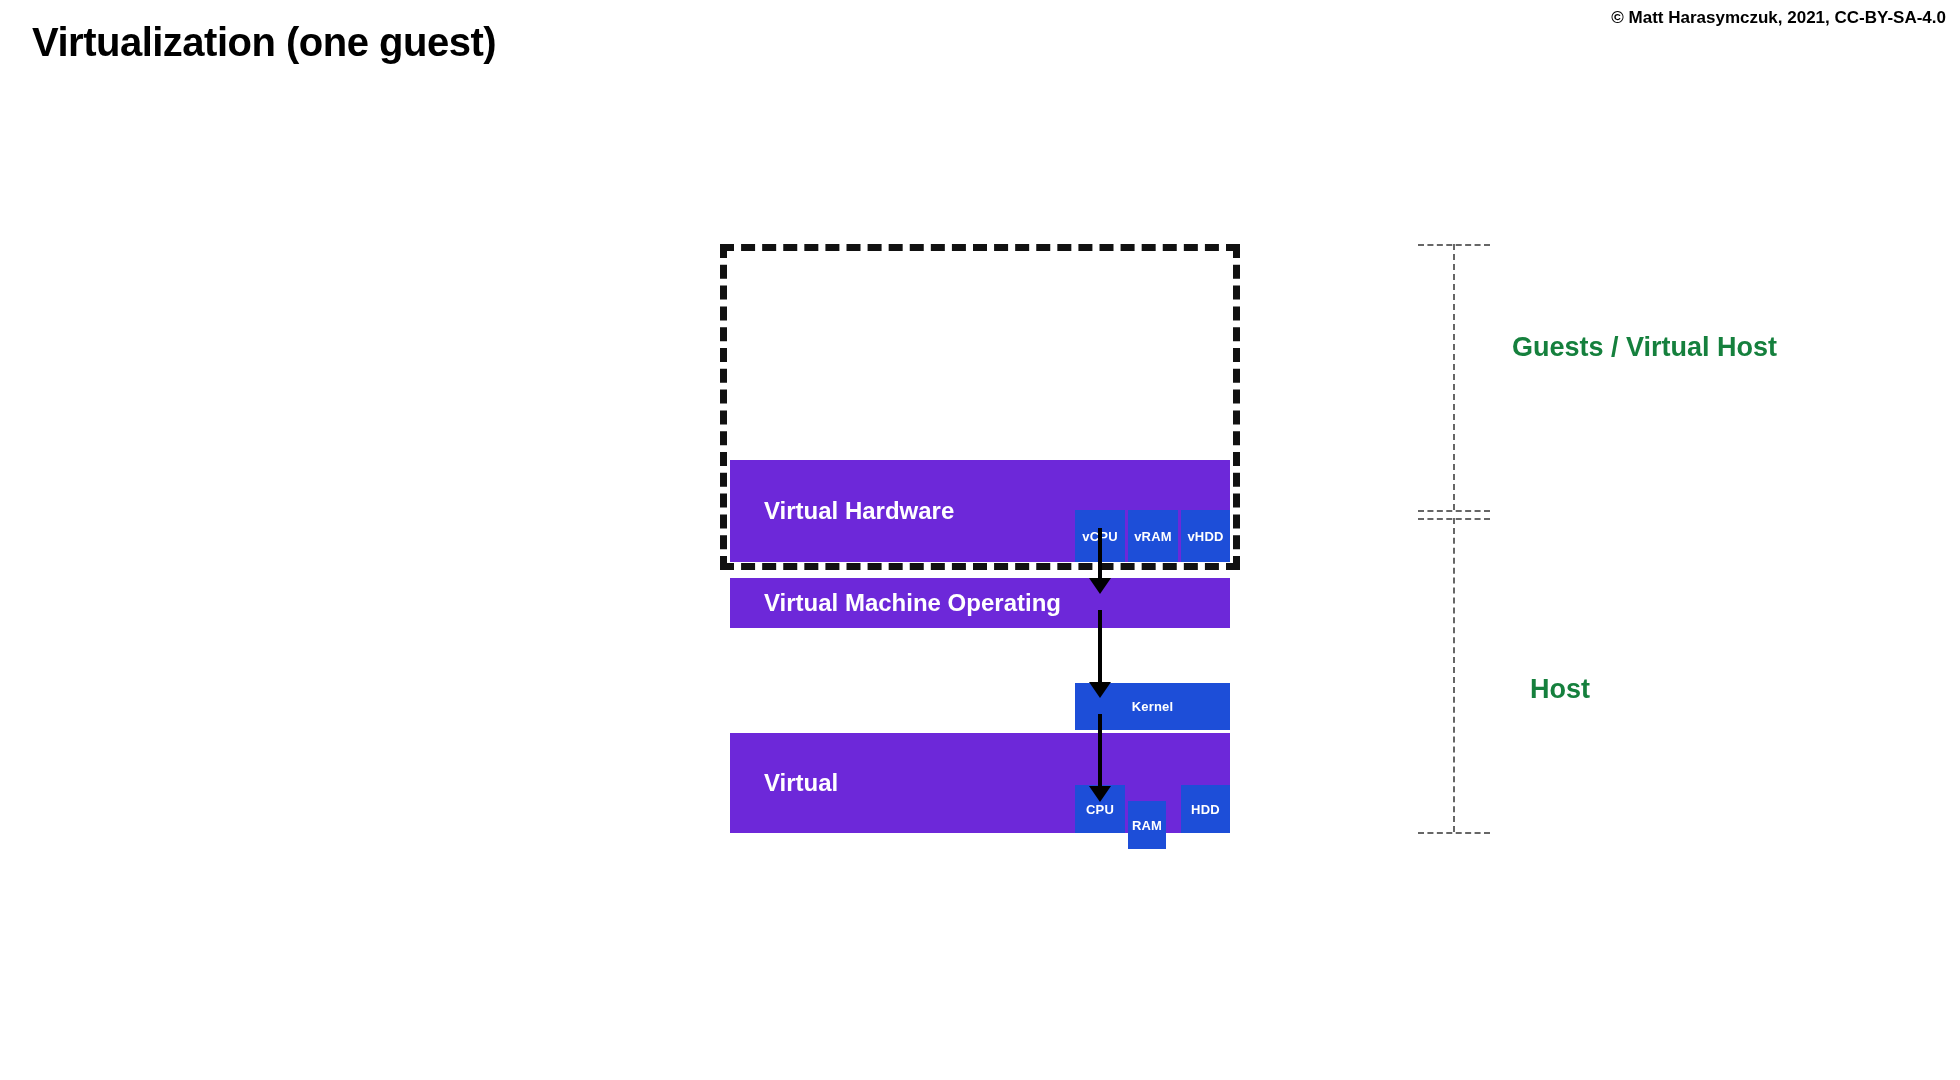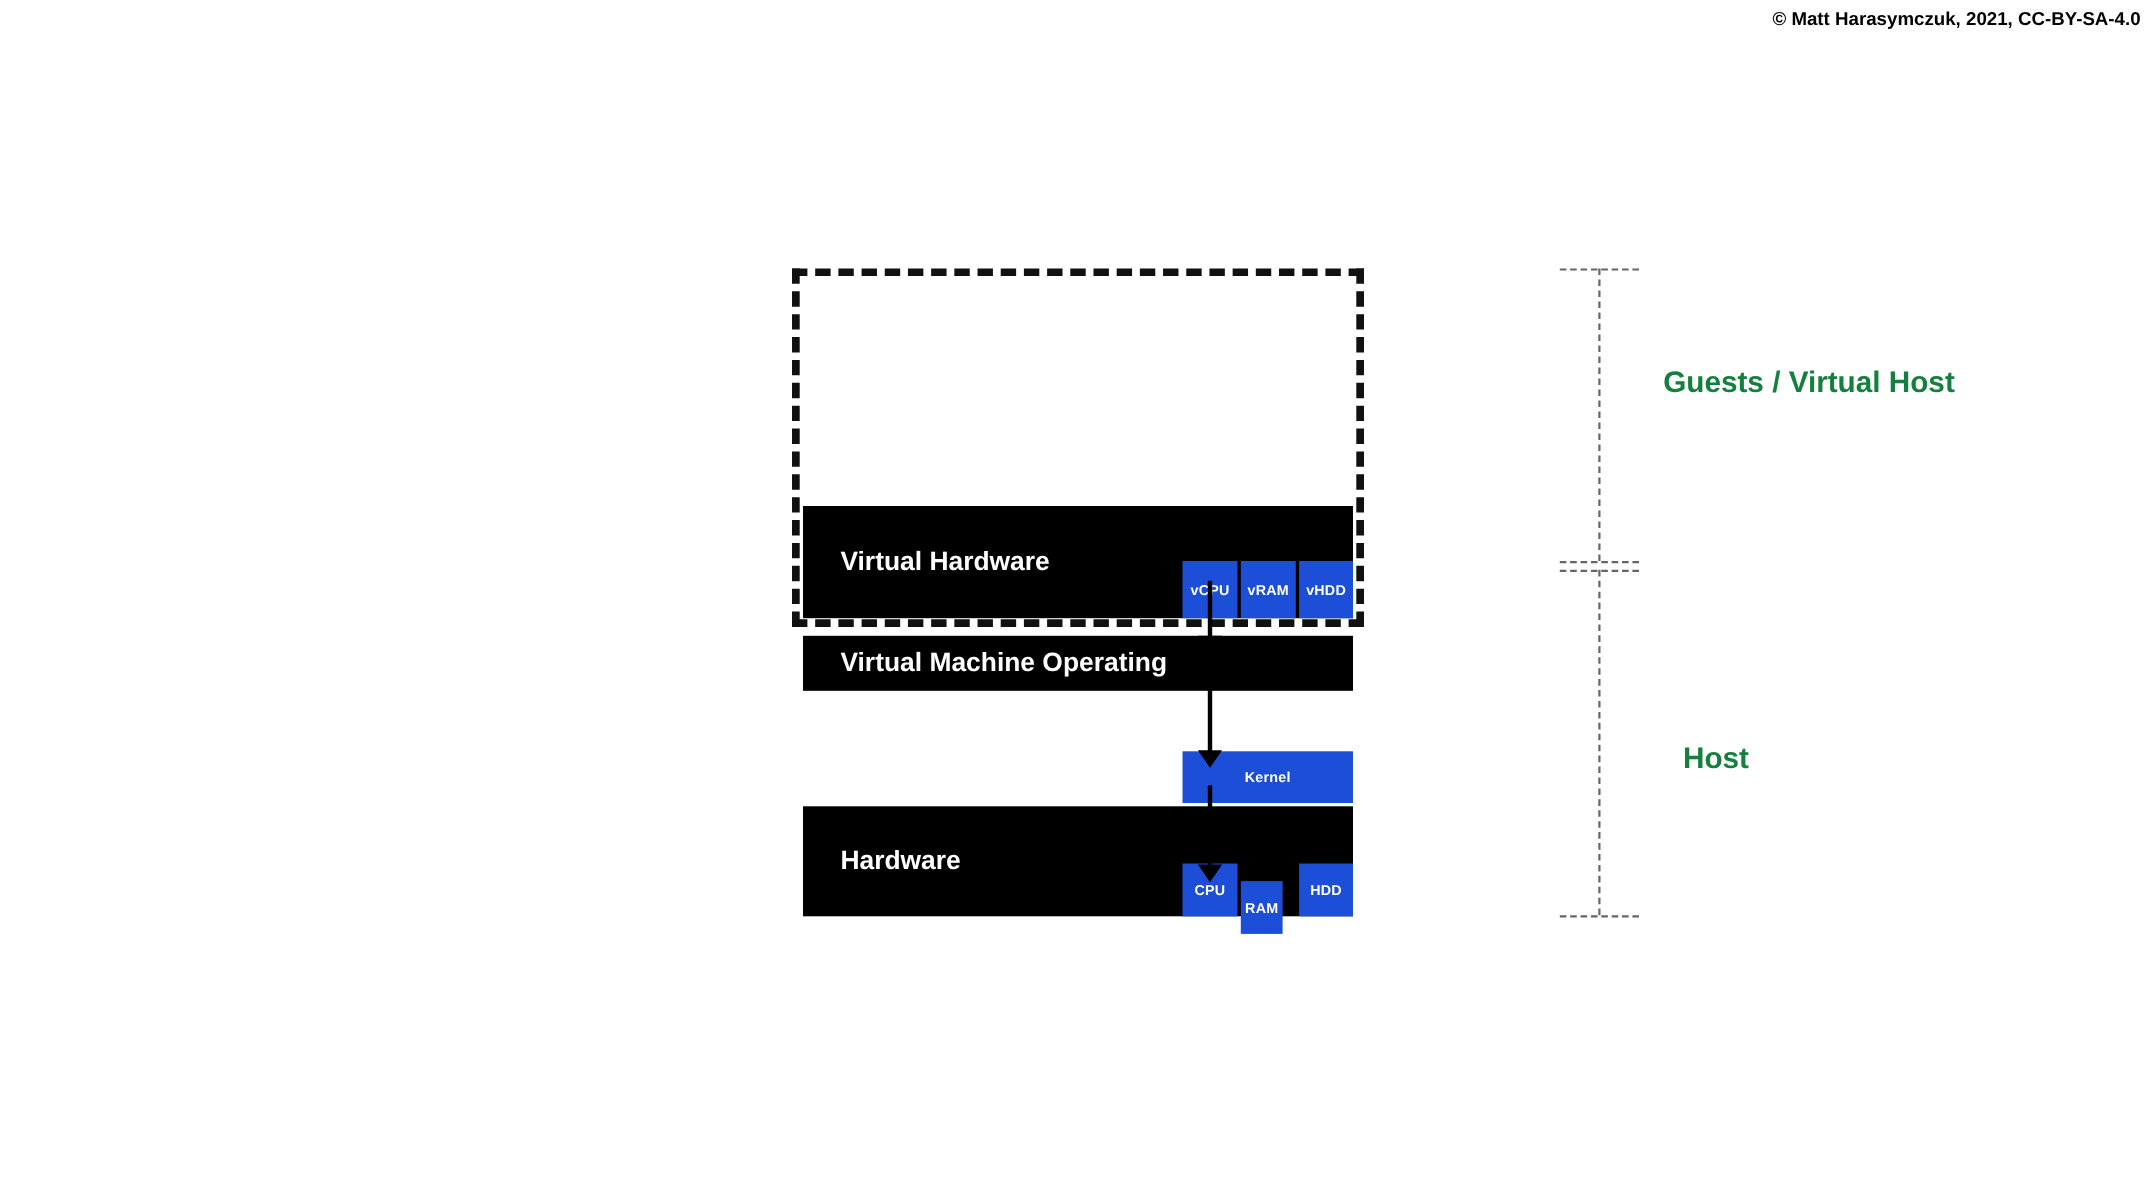--- a/index.html
+++ b/index.html
@@ -48,21 +48,21 @@
   
   #diagram {
     position: absolute;
     left: 0; top: 0;
     width: 1960px;
     height: 1080px;
   }
 
   .layer {
     position: absolute;
-    background: #000000;
+    background: #6d28d9;
     box-sizing: border-box;
   }
   .layer-label {
     position: absolute;
     left: 34px;
     top: 50%;
     transform: translateY(-50%);
     color: #ffffff;
     font-size: 24px;
     font-weight: bold;
@@ -127,20 +127,21 @@
     font-size: 27px;
     font-weight: bold;
     white-space: nowrap;
   }
 </style>
 </head>
 <body>
 
 <div id="slide">
 
+  <div id="slide-title">Virtualization (one guest)</div>
 
   <div id="copyright">© Matt Harasymczuk, 2021, CC-BY-SA-4.0</div>
 
   <div id="diagram">
 
     <div id="guest-boundary" style="left:720px; top:244px; width:520px; height:326px;"></div>
 
     <div class="layer" style="left:730px; top:460px; width:500px; height:102px;">
       <span class="layer-label">Virtual Hardware</span>
     </div>
@@ -156,21 +157,21 @@
 
     <div class="layer" style="left:730px; top:578px; width:500px; height:50px;">
       <span class="layer-label">Virtual Machine Operating</span>
     </div>
 
     <div class="chip kernel" style="left:1075px; top:683px; width:155px; height:47px;">
       <span>Kernel</span>
     </div>
 
     <div class="layer" style="left:730px; top:733px; width:500px; height:100px;">
-      <span class="layer-label">Hardware</span>
+      <span class="layer-label">Virtual</span>
     </div>
     <div class="chip" style="left:1075px; top:785px; width:50px; height:48px;">
       <span>CPU</span>
     </div>
     <div class="chip" style="left:1128px; top:785px; width:38px; height:48px;margin-top:16px;">
       <span>RAM</span>
     </div>
     <div class="chip" style="left:1181px; top:785px; width:49px; height:48px;">
       <span>HDD</span>
     </div>

